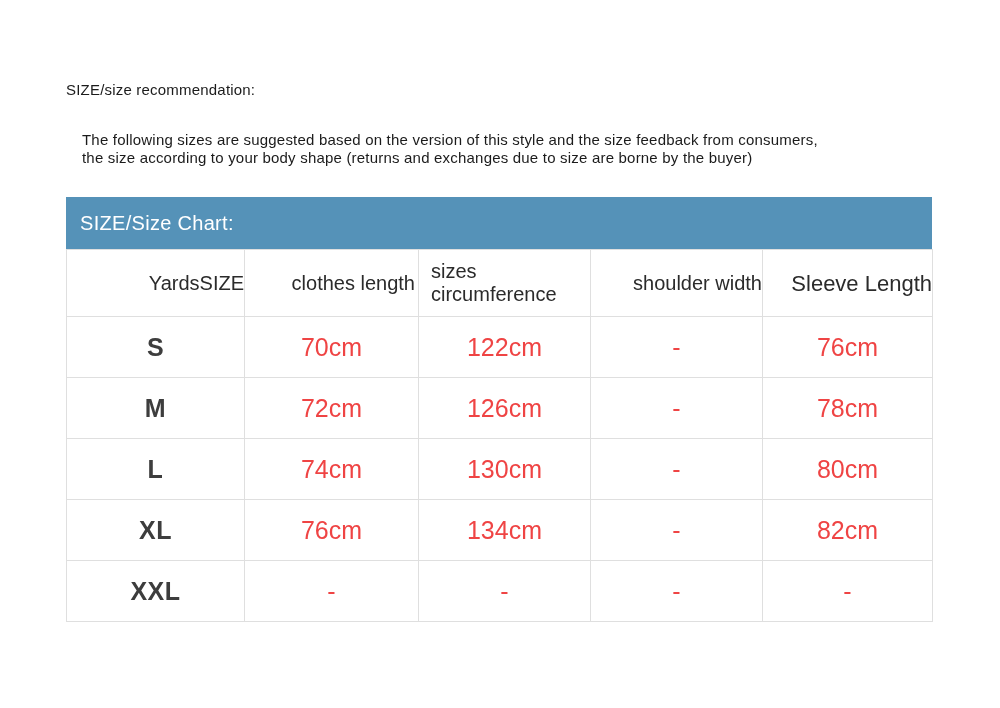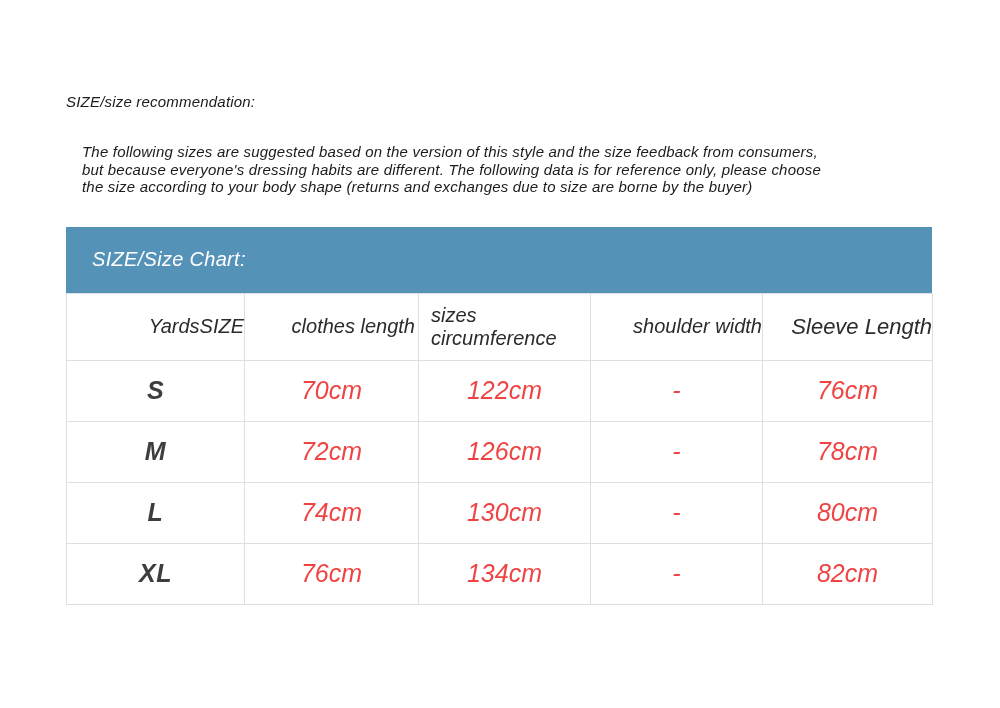--- a/index.html
+++ b/index.html
@@ -6,45 +6,44 @@
   html, body { margin: 0; padding: 0; }
   body {
     width: 1000px; height: 708px;
     background: #ffffff;
     font-family: "Liberation Sans", sans-serif;
     color: #1b1b1b;
     overflow: hidden;
   }
   .content {
     position: absolute;
-    left: 66px; top: 16px;
+    left: 66px; top: 4px;
     width: 866px;
-    font-style: italic;
   }
   .rec-heading {
     margin: 77px 0 0 0;
     font-size: 15px;
     font-weight: 400;
     color: #1b1b1b;
     letter-spacing: 0.2px;
   }
   .rec-paragraph {
     margin: 33px 0 0 16px;
     font-size: 15px;
     line-height: 17.6px;
     color: #1b1b1b;
     letter-spacing: 0.2px;
   }
   .rec-paragraph span { display: block; }
   .chart-title-bar {
     margin-top: 31px;
-    height: 66px;
+    height: 52px;
     display: flex;
     align-items: center;
-    padding-left: 26px;
+    padding-left: 14px;
   }
   .chart-title-bar .bar-title {
     color: #ffffff;
     font-size: 20px;
     font-weight: 400;
     letter-spacing: 0.3px;
   }
   table.size-table {
     width: 866px;
     border-collapse: collapse;
@@ -81,21 +80,20 @@
 </style>
 </head>
 <body>
 
 <div class="content">
 
   <h2 class="rec-heading">SIZE/size recommendation:</h2>
 
   <p class="rec-paragraph">
     <span>The following sizes are suggested based on the version of this style and the size feedback from consumers,</span>
-    <span>but because everyone's dressing habits are different. The following data is for reference only, please choose</span>
     <span>the size according to your body shape (returns and exchanges due to size are borne by the buyer)</span>
   </p>
 
   <div class="chart-title-bar" style="background: rgb(85, 146, 184);">
     <span class="bar-title">SIZE/Size Chart:</span>
   </div>
 
   <table class="size-table">
     <colgroup>
       <col style="width:178px">
@@ -135,16 +133,23 @@
         <td>-</td>
         <td>80cm</td>
       </tr>
       <tr>
         <td class="size-label">XL</td>
         <td>76cm</td>
         <td>134cm</td>
         <td>-</td>
         <td>82cm</td>
       </tr>
+      <tr>
+        <td class="size-label">XXL</td>
+        <td>-</td>
+        <td>-</td>
+        <td>-</td>
+        <td>-</td>
+      </tr>
     </tbody>
   </table>
 
 </div>
 
 </body></html>

